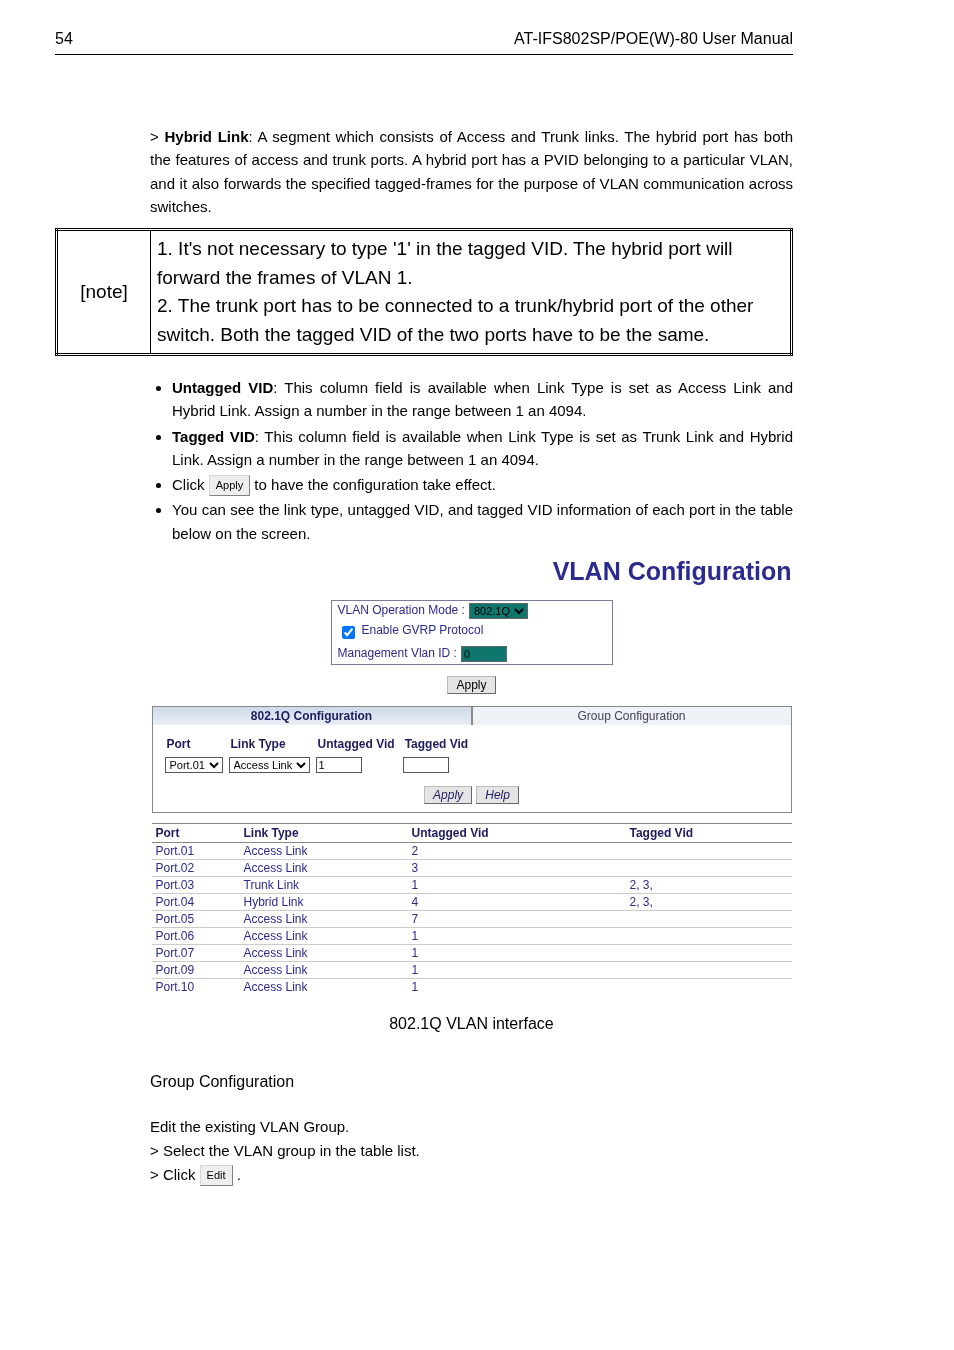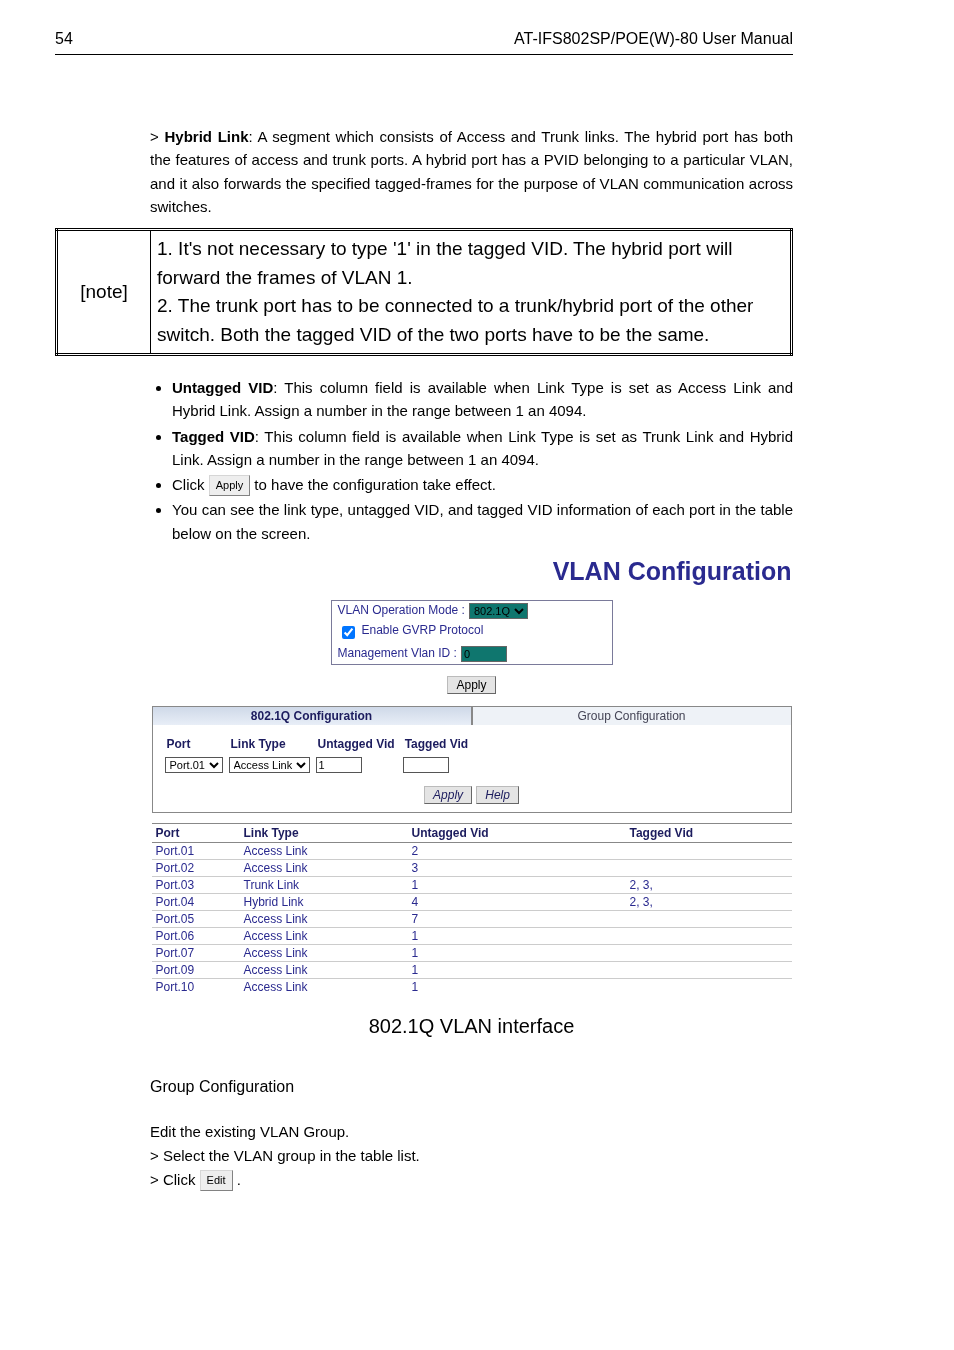--- a/index.html
+++ b/index.html
@@ -160,21 +160,21 @@
   .port-table td {
     padding: 1px 4px;
     border-top: 1px solid #ccc;
   }
   .port-table tr td:first-child{ width:80px;}
   .port-table tr td:nth-child(2){ width:160px;}
   .port-table tr td:nth-child(3){ width:210px;}
   .caption {
     text-align: center;
     margin: 20px 0 40px 0;
-    font-size: 20px;
+    font-size: 16px;
   }
   .subhead { font-size:16px; margin-bottom:24px;}
   .plain { line-height:1.6;}
   .plain .kbd{ font-size:11px;}
 </style>
 </head>
 <body>
 
 <div class="page">
   <div class="header-row">

